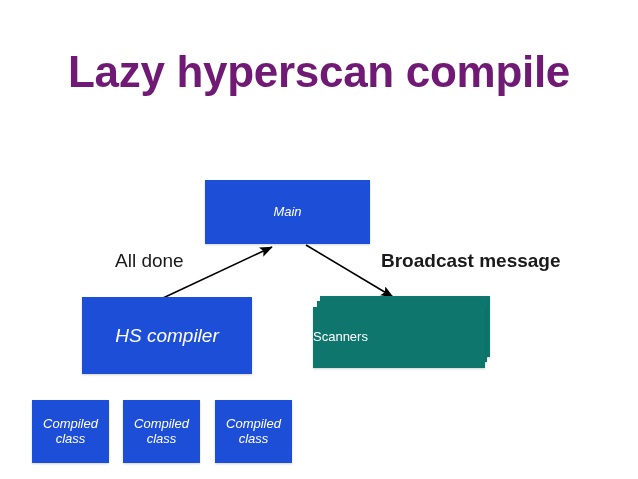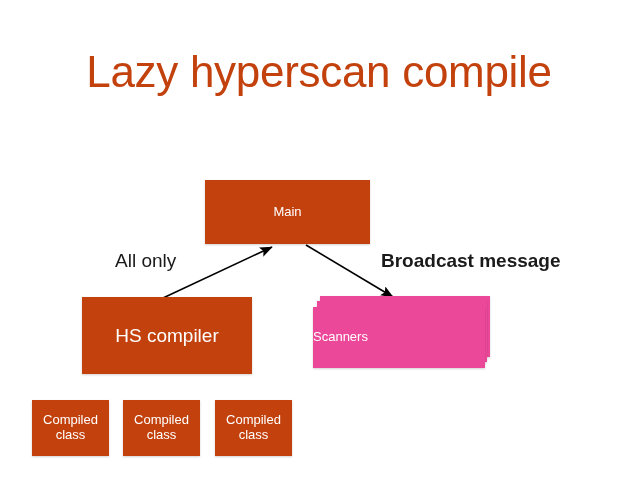--- a/index.html
+++ b/index.html
@@ -20,35 +20,36 @@
     background: #ffffff;
   }
   #slide-title {
     position: absolute;
     left: 0;
     top: 46px;
     width: 638px;
     text-align: center;
     font-size: 44px;
     line-height: 52px;
-    font-weight: 400;
-    color: #c2410c;
+    font-weight: 700;
+    color: #701a75;
     letter-spacing: -0.3px;
     white-space: nowrap;
   }
   .node-box {
     position: absolute;
-    background: #c2410c;
+    background: #1d4ed8;
     color: #ffffff;
     display: flex;
     align-items: center;
     justify-content: center;
     text-align: center;
     box-sizing: border-box;
     box-shadow: 0 1px 2px rgba(0,0,0,0.18);
+    font-style: italic;
   }
   .node-label {
     display: block;
     width: 100%;
     line-height: 1.15;
   }
   
   #box-main {
     left: 205px;
     top: 180px;
@@ -67,21 +68,21 @@
   
   #scanners-stack {
     position: absolute;
     left: 313px;
     top: 296px;
     width: 180px;
     height: 74px;
   }
   .stack-layer {
     position: absolute;
-    background: #ec4899;
+    background: #0f766e;
     box-shadow: 0 1px 2px rgba(0,0,0,0.18);
   }
   #stack-back-2 {
     left: 7px;
     top: 0px;
     width: 170px;
     height: 61px;
   }
   #stack-back-1 {
     left: 4px;
@@ -97,21 +98,21 @@
     color: #ffffff;
     display: flex;
     align-items: center;
     justify-content: center;
     font-size: 13px;
   }
   
   .compiled-box {
     top: 400px;
     width: 77px;
-    height: 56px;
+    height: 63px;
     font-size: 13px;
     padding: 0 4px;
   }
   #box-compiled-1 { left: 32px; }
   #box-compiled-2 { left: 123px; }
   #box-compiled-3 { left: 215px; }
 
   
   .edge-label {
     position: absolute;
@@ -155,21 +156,21 @@
       </marker>
     </defs>
     <line x1="163" y1="298" x2="272" y2="247" stroke="#000000" stroke-width="1.6" marker-end="url(#arrowhead)"></line>
     <line x1="306" y1="245" x2="393" y2="297" stroke="#000000" stroke-width="1.6" marker-end="url(#arrowhead)"></line>
   </svg>
 
   <div class="node-box" id="box-main">
     <span class="node-label">Main</span>
   </div>
 
-  <div class="edge-label" id="label-all-done">All only</div>
+  <div class="edge-label" id="label-all-done">All done</div>
 
   <div class="edge-label" id="label-broadcast">Broadcast message</div>
 
   <div class="node-box" id="box-hs-compiler">
     <span class="node-label">HS compiler</span>
   </div>
 
   <div id="scanners-stack">
     <div class="stack-layer" id="stack-back-2"></div>
     <div class="stack-layer" id="stack-back-1"></div>

